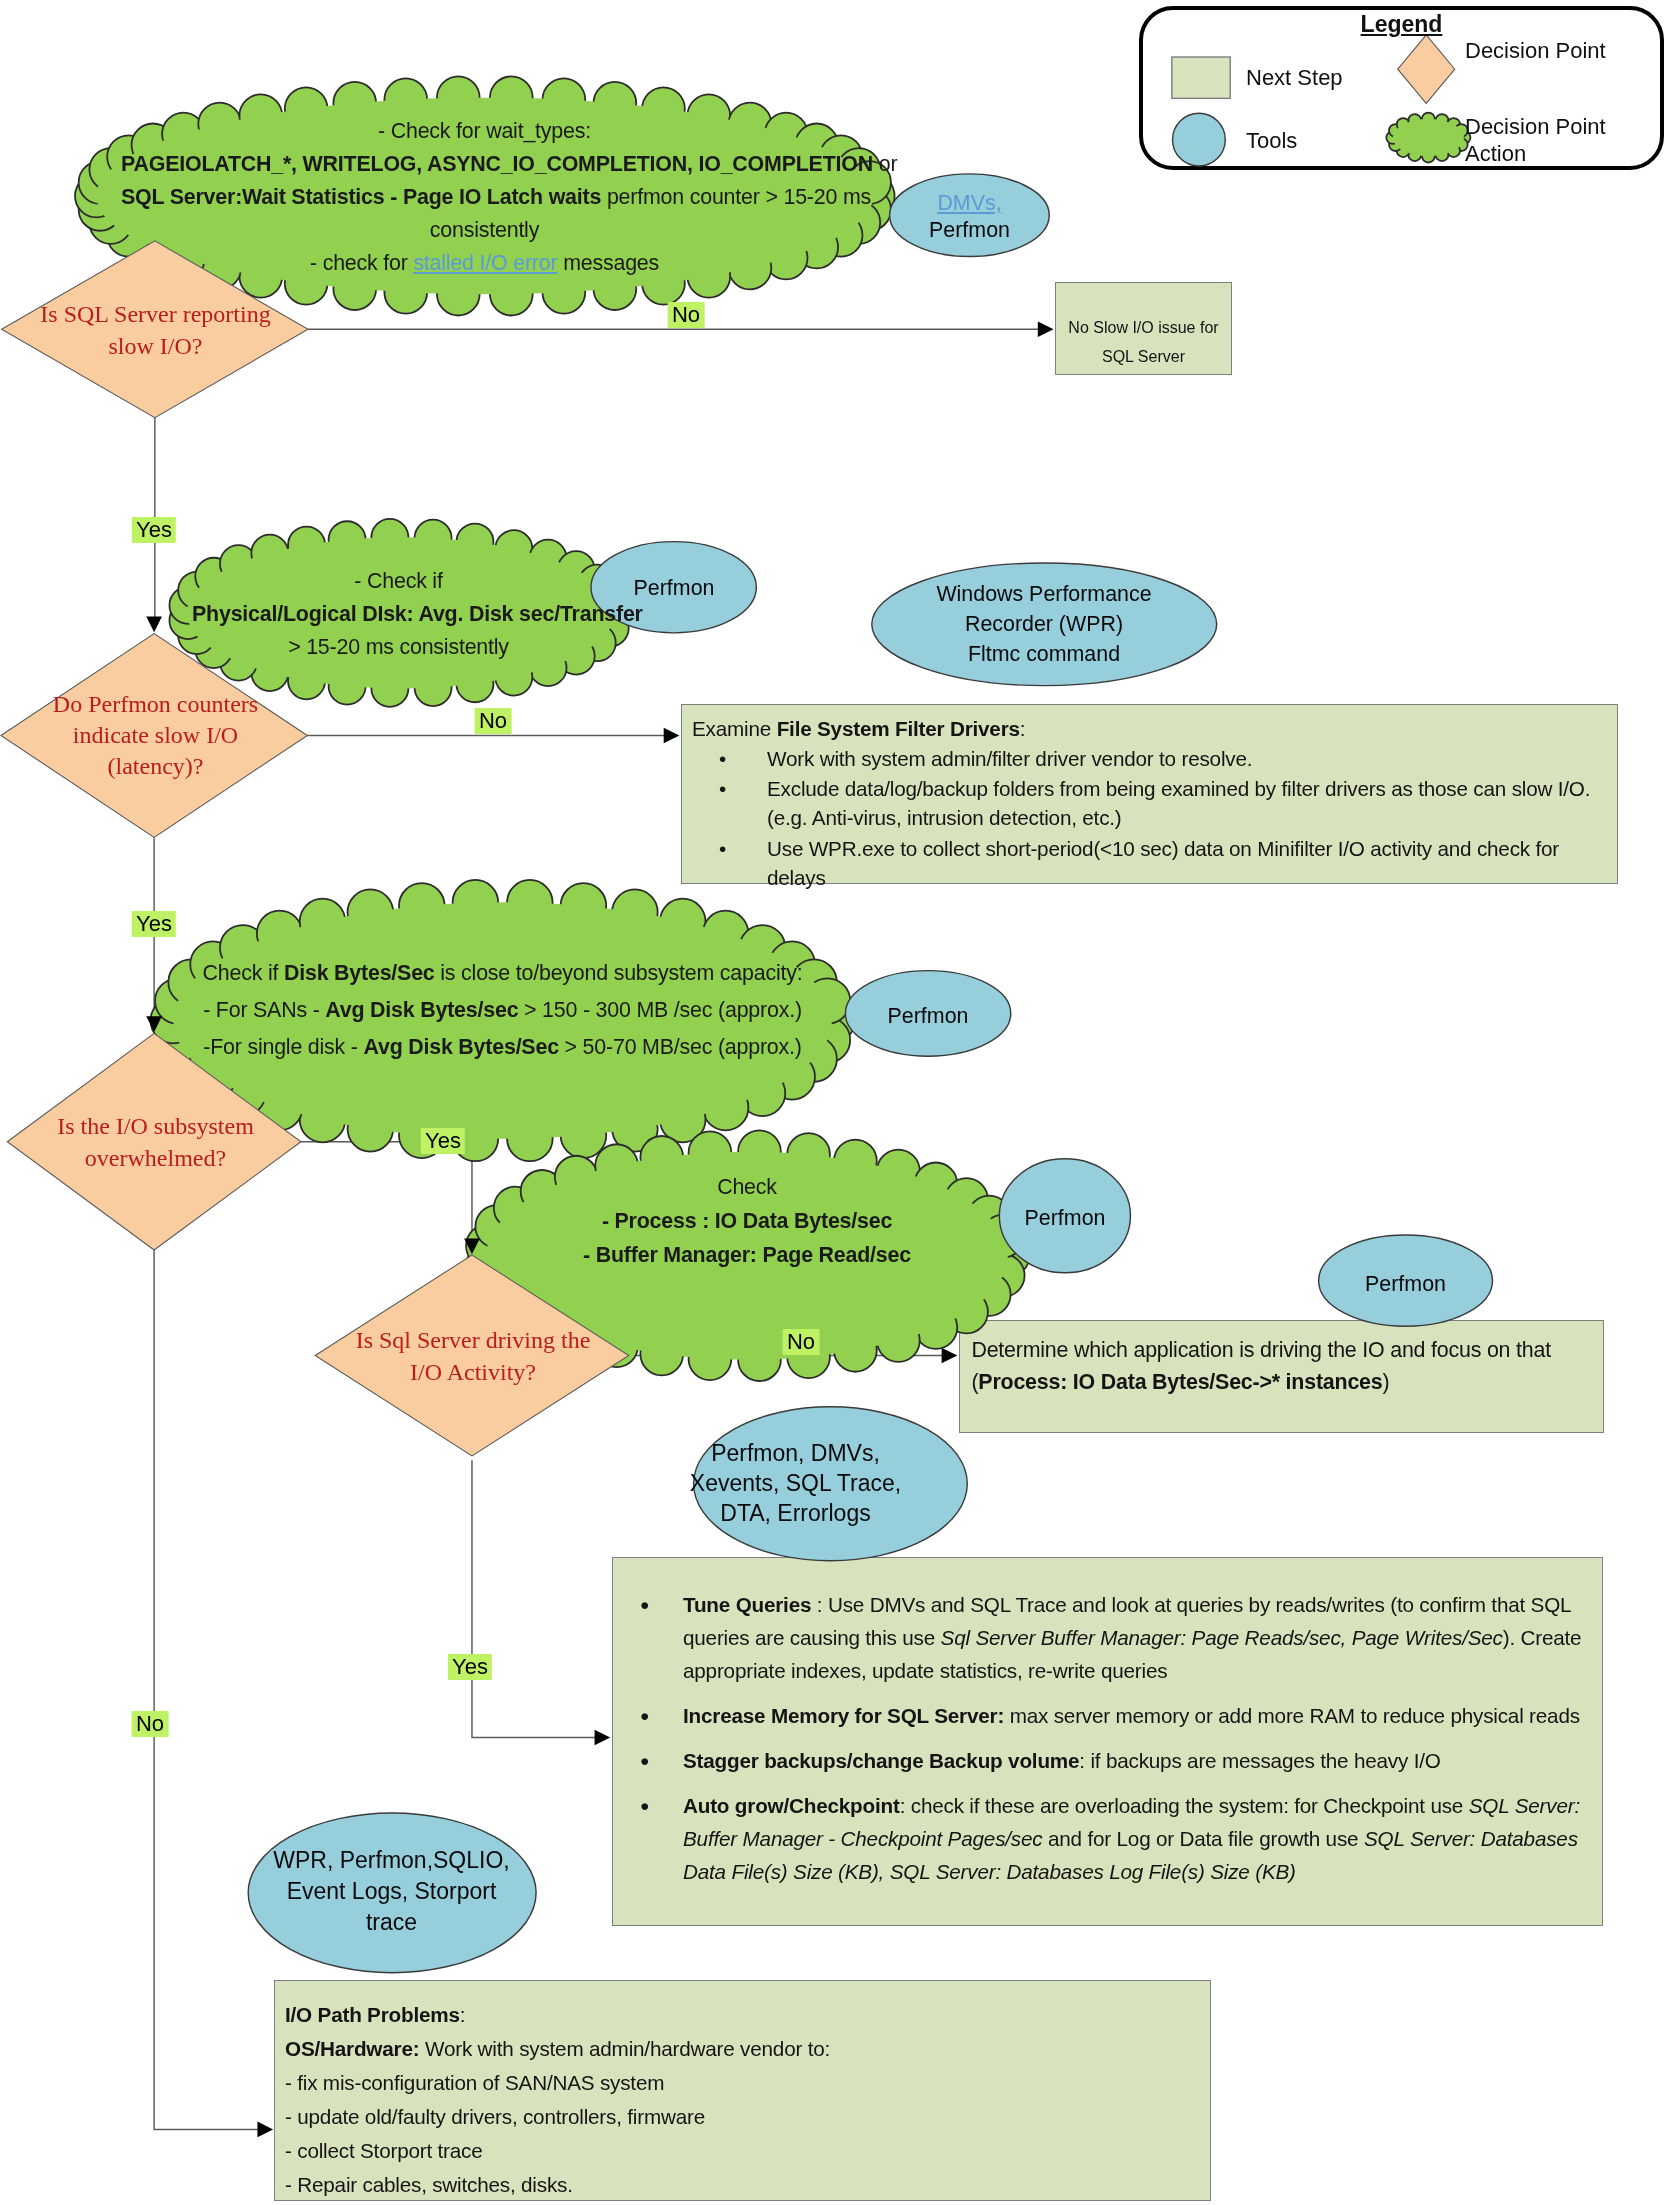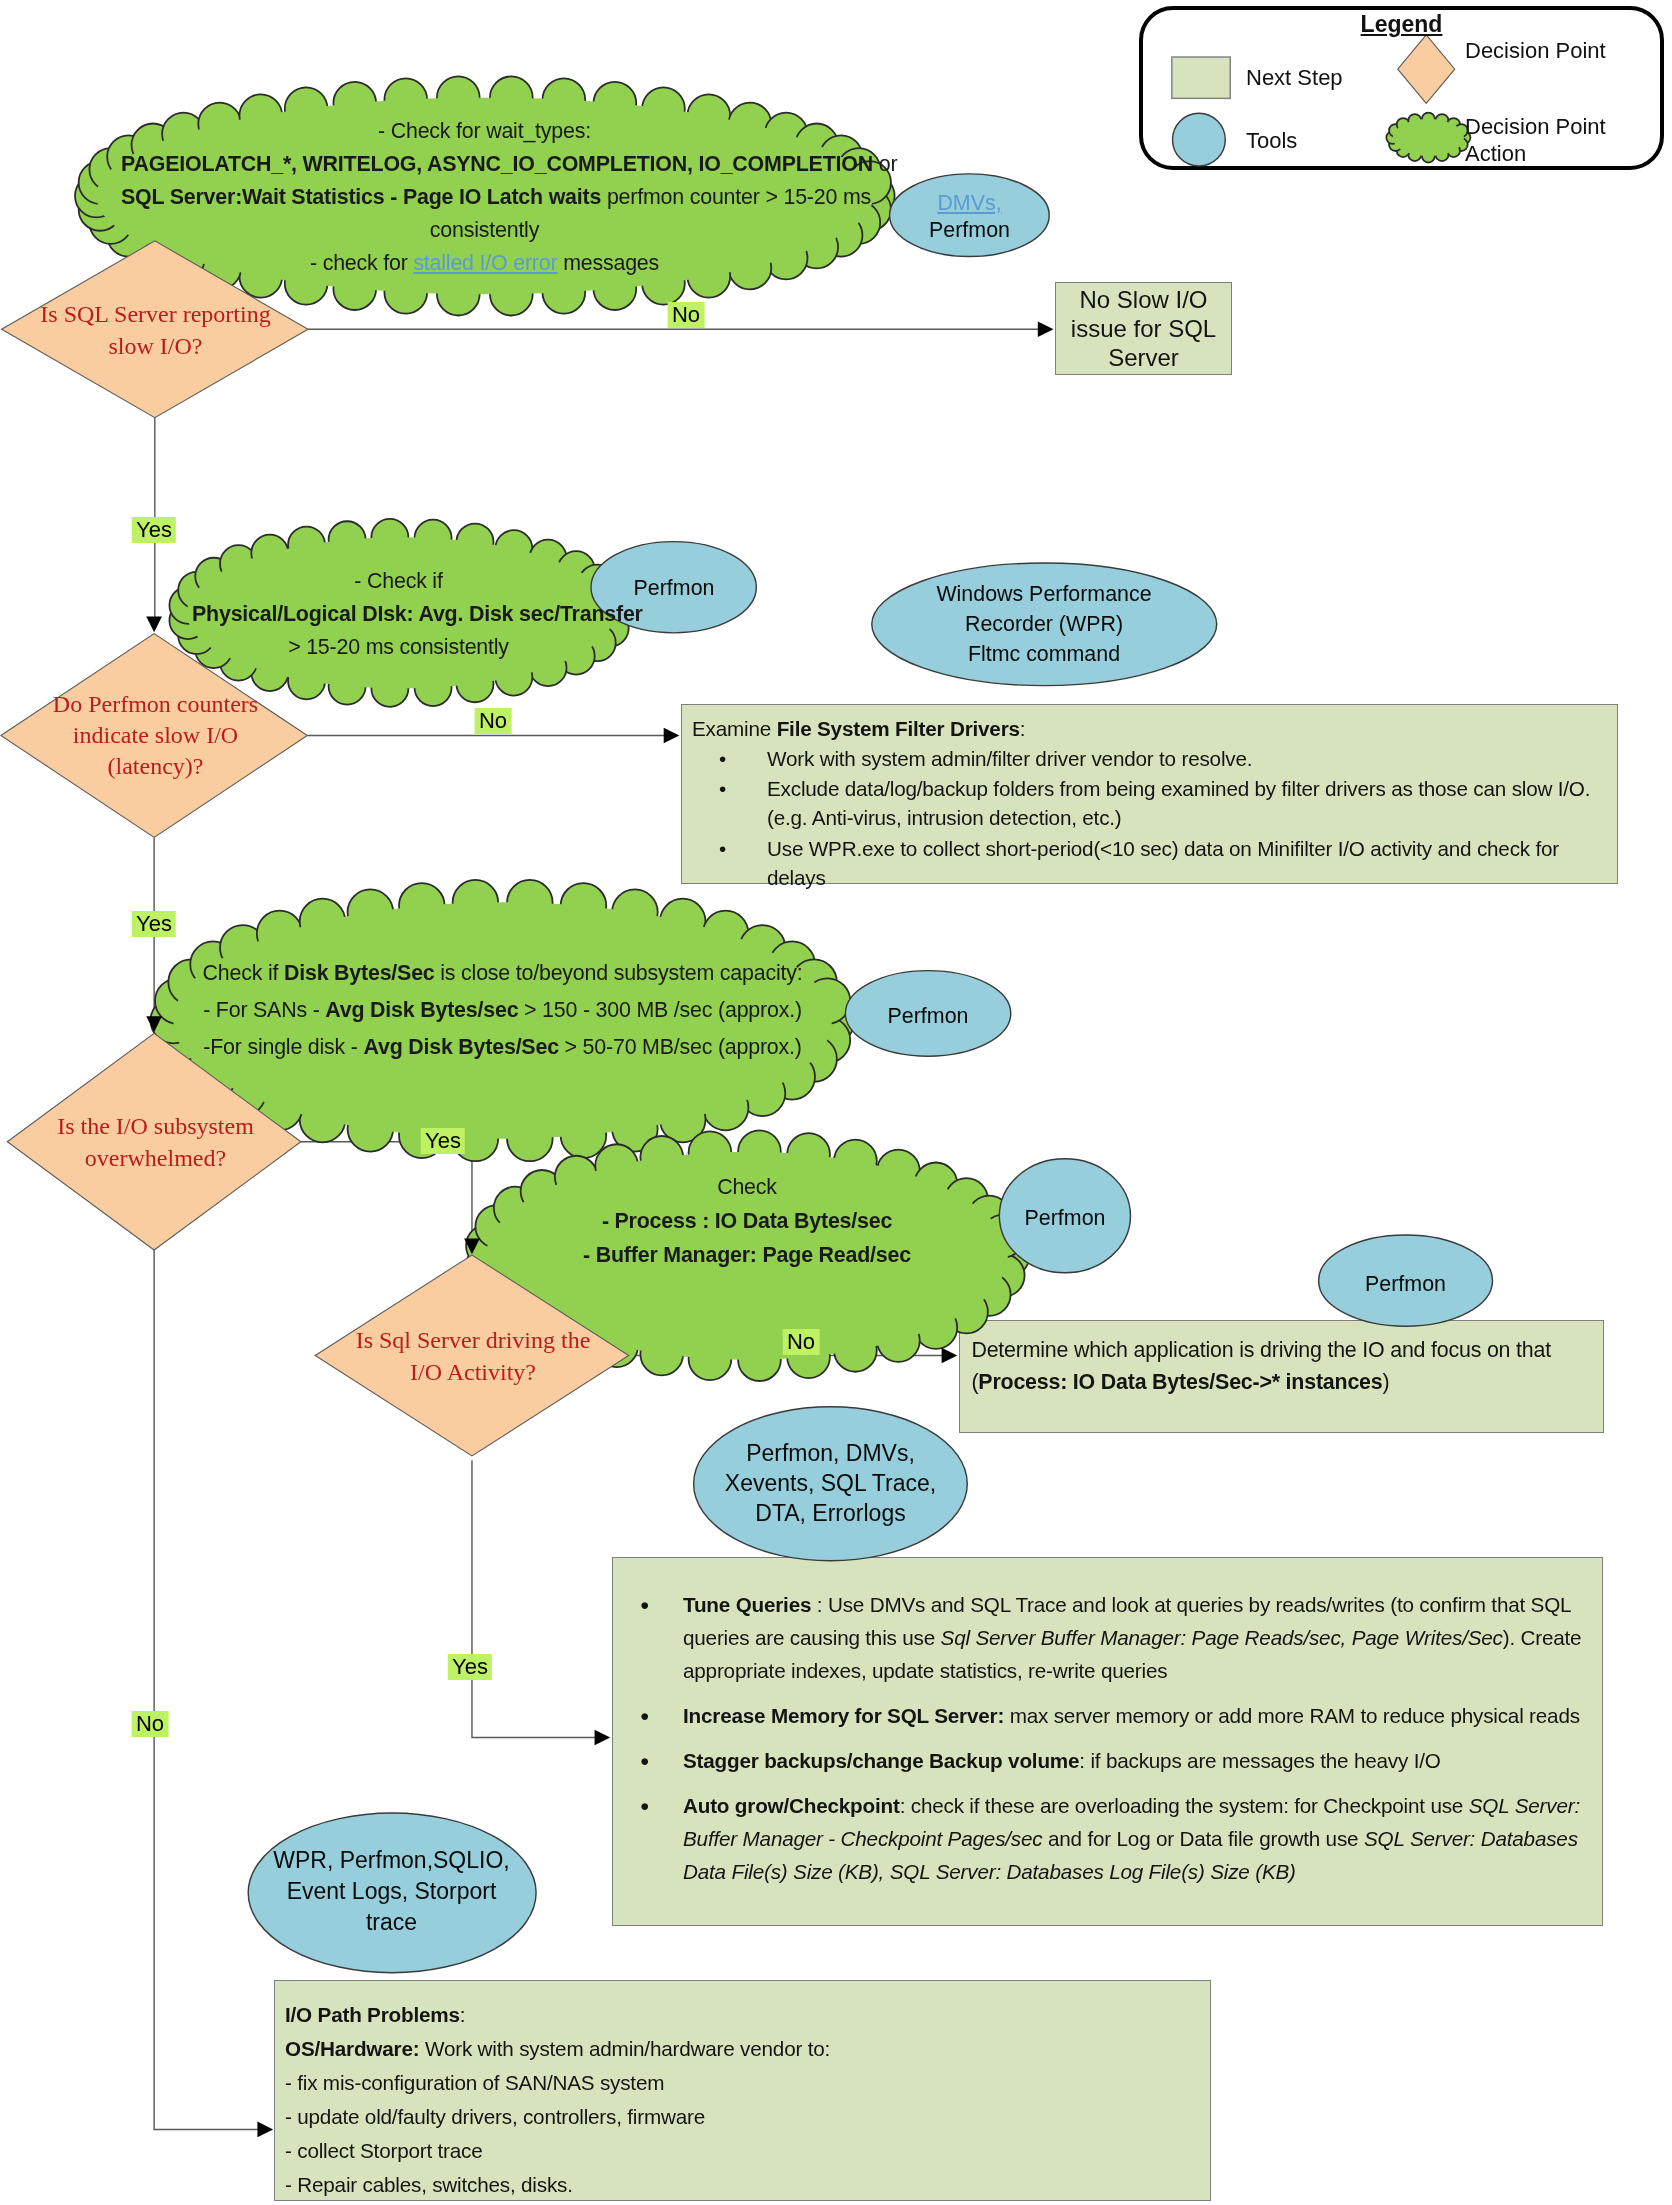--- a/index.html
+++ b/index.html
@@ -4,21 +4,21 @@
 <style>
   html,body{margin:0;padding:0;background:#fff}
   #stage{position:relative;width:1673px;height:2205px;font-family:"Liberation Sans",sans-serif;color:#111;overflow:hidden;background:#fff}
   #shapes{position:absolute;left:0;top:0;z-index:2}
   .txt{position:absolute;z-index:3}
   .b{font-weight:bold}
   .i{font-style:italic}
   .link{color:#5b9bd5;text-decoration:underline;cursor:pointer}
   
   .stepbox{position:absolute;background:#D7E3BC;border:1.4px solid #7F7F7F;font-size:20.7px;line-height:29px;letter-spacing:-0.2px;color:#141414;box-sizing:border-box;z-index:1}
-  .stepbox.center{display:flex;align-items:center;justify-content:center;text-align:center;font-size:24px;line-height:29px;letter-spacing:0}
+  .stepbox.center{display:flex;align-items:flex-end;justify-content:center;text-align:center;font-size:16px;line-height:29px;letter-spacing:0}
   .bxtitle{margin:2.9px 0 0 0}
   .brow{display:flex;margin-top:1.4px}
   .brow::before{content:"•";margin-left:27px;width:48px;flex-shrink:0}
   .trow{display:flex;margin-bottom:12px;line-height:33px}
   .trow::before{content:"●";font-size:15.7px;margin-left:27px;width:43px;flex-shrink:0}
   
   .legendbox{position:absolute;left:1139px;top:5.7px;width:525px;height:164px;border:4.3px solid #000;border-radius:34px;background:#fff;box-sizing:border-box;z-index:1}
   .legend-label{font-size:22px;font-weight:normal;line-height:27px}
   .legend-title{font-size:23px;font-weight:bold;text-decoration:underline;text-align:center}
   
@@ -338,21 +338,21 @@
   </div>
   <div class="txt tool-txt" style="left:592px;top:573px;width:164px">Perfmon</div>
   <div class="txt tool-txt" style="left:873px;top:579px;width:342px">
     <div class="ln">Windows Performance</div>
     <div class="ln">Recorder (WPR)</div>
     <div class="ln">Fltmc command</div>
   </div>
   <div class="txt tool-txt" style="left:846px;top:1001px;width:164px">Perfmon</div>
   <div class="txt tool-txt" style="left:1001px;top:1203px;width:128px">Perfmon</div>
   <div class="txt tool-txt" style="left:1320px;top:1269px;width:171px">Perfmon</div>
-  <div class="txt tool-txt" style="left:695px;top:1438px;width:271px;font-size:23px">
+  <div class="txt tool-txt" style="left:660px;top:1438px;width:271px;font-size:23px">
     <div class="ln">Perfmon, DMVs,</div>
     <div class="ln">Xevents, SQL Trace,</div>
     <div class="ln">DTA, Errorlogs</div>
   </div>
   <div class="txt tool-txt" style="left:249px;top:1845px;width:285px;font-size:23px;line-height:31px">
     <div class="ln">WPR, Perfmon,SQLIO,</div>
     <div class="ln">Event Logs, Storport</div>
     <div class="ln">trace</div>
   </div>
 

